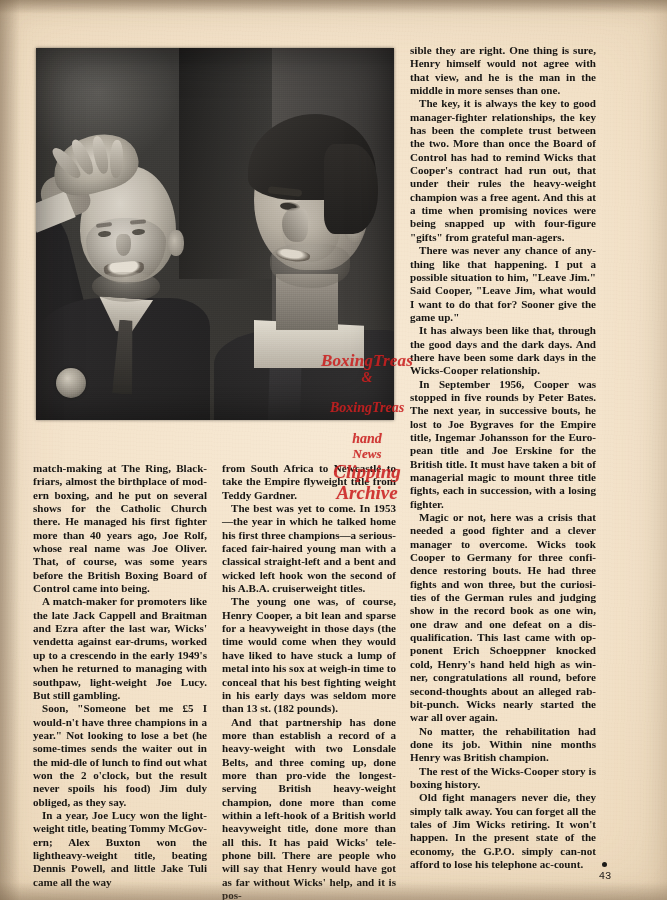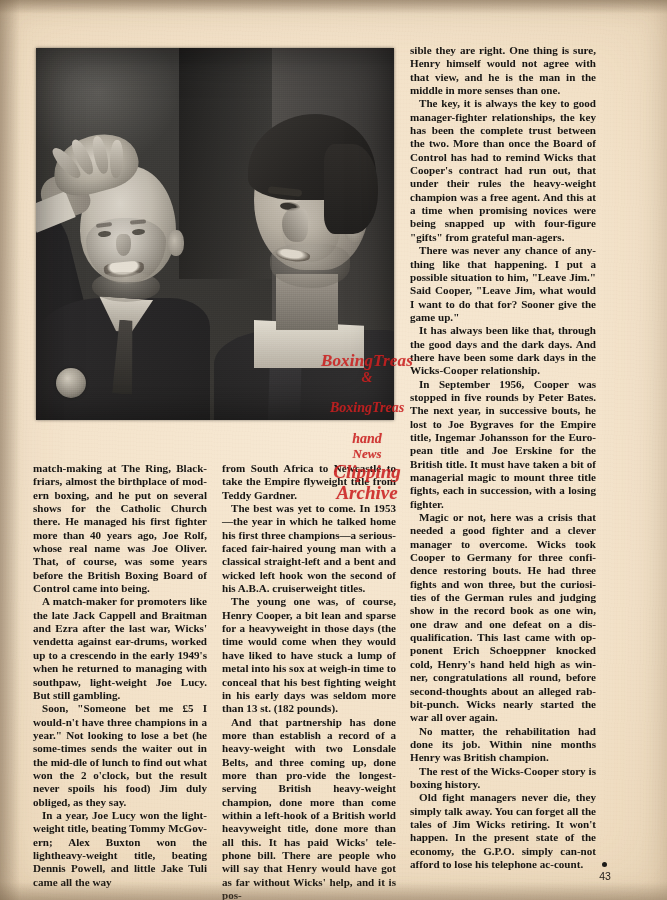--- a/index.html
+++ b/index.html
@@ -368,21 +368,21 @@
     left: 602px; top: 862px;
     width: 5px; height: 5px;
     border-radius: 50%;
     background: #1b1a18;
   }
   #page-number {
     position: absolute;
     left: 592px; top: 870px;
     width: 26px;
     text-align: center;
-    font-family: Liberation Sans, sans-serif;
+    font-family: Liberation Mono, monospace;
     font-size: 10.5px;
     color: #1b1a18;
   }
 
   
   #watermark {
     position: absolute;
     left: 262px;
     top: 352px;
     width: 210px;

